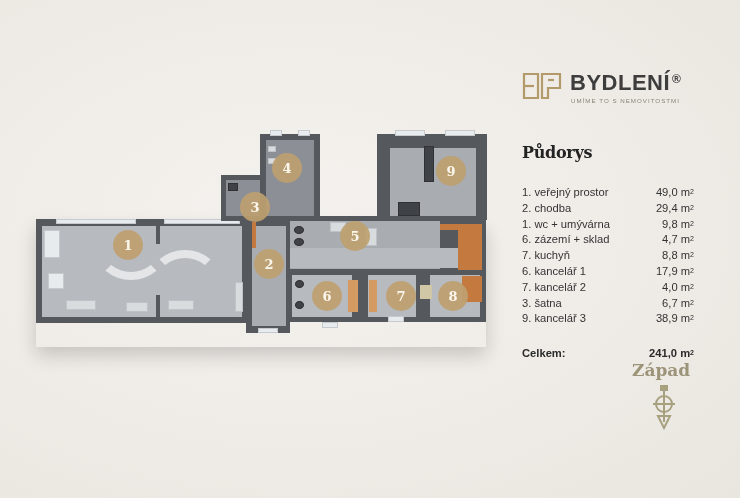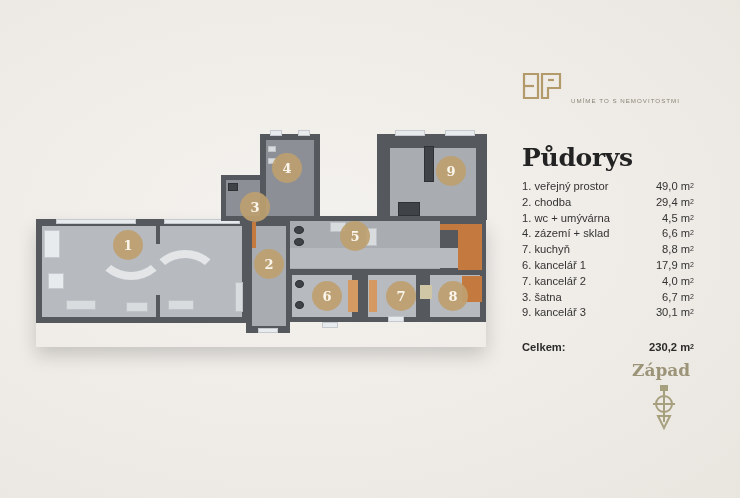--- a/index.html
+++ b/index.html
@@ -29,21 +29,21 @@
   }
   .curve { position: absolute; border: 8px solid #e4e6e8; border-radius: 50%; }
 
   .logo { position: absolute; left: 522px; top: 68px; width: 180px; height: 42px; }
   .logo-mark { position: absolute; left: 0; top: 2px; width: 40px; height: 32px; }
   .logo-name { position: absolute; left: 48px; top: 2px; font-family: "Liberation Sans", sans-serif; font-weight: bold; font-size: 22px; letter-spacing: 0.5px; color: #3d3d3d; }
   .logo-reg { font-size: 12px; vertical-align: top; position: relative; top: 2px; margin-left: 2px; }
   .logo-tag { position: absolute; left: 49px; top: 29px; font-size: 6.2px; letter-spacing: 1px; color: #8a8578; font-family: "Liberation Sans", sans-serif; }
 
   .legend { position: absolute; left: 522px; top: 143px; width: 172px; }
-  .legend-title { font-family: "DejaVu Serif", serif; font-weight: bold; font-size: 25px; color: #232323; letter-spacing: -0.3px; margin-bottom: 7px; }
+  .legend-title { font-family: "DejaVu Serif", serif; font-weight: bold; font-size: 16px; color: #232323; letter-spacing: -0.3px; margin-bottom: 23px; }
   .legend-row { display: flex; justify-content: space-between; font-family: "Liberation Sans", sans-serif; font-size: 11.2px; color: #333; height: 15.8px; line-height: 15.8px; text-align: right; }
   .legend-row sup { font-size: 7px; vertical-align: top; position: relative; top: -1px; }
   .legend-total { margin-top: 19px; font-weight: bold; color: #2a2a2a; }
 
   .compass { position: absolute; left: 632px; top: 360px; width: 70px; }
   .compass-label { font-family: "DejaVu Serif", serif; font-weight: bold; font-size: 17px; color: #9c9478; text-align: left; }
   .compass-icon { position: absolute; left: 18px; top: 24px; width: 28px; height: 48px; }
 </style>
 </head>
 <body>
@@ -124,66 +124,67 @@
 
 <div class="logo">
   <svg class="logo-mark" viewBox="0 0 40 32">
     <g fill="none" stroke="#b39a6b" stroke-width="2.2">
       <path d="M2 4 H16 V28 H2 Z"></path>
       <path d="M2 16 H12"></path>
       <path d="M20 4 H38 V18 H26 V28 H20 Z"></path>
       <path d="M26 10 H32"></path>
     </g>
   </svg>
+  <div class="logo-name"><span>BYDLENÍ</span><span class="logo-reg">®</span></div>
   <div class="logo-tag">UMÍME TO S NEMOVITOSTMI</div>
 </div>
 
 <div class="legend">
   <div class="legend-title">Půdorys</div>
 
   <div class="legend-row">
       <span>1. veřejný prostor</span>
       <span><span>49,0</span> <span>m</span><sup>2</sup></span>
     </div>
   <div class="legend-row">
       <span>2. chodba</span>
       <span><span>29,4</span> <span>m</span><sup>2</sup></span>
     </div>
   <div class="legend-row">
       <span>1. wc + umývárna</span>
-      <span><span>4,5</span> <span>m</span><sup>2</sup></span>
+      <span><span>9,8</span> <span>m</span><sup>2</sup></span>
     </div>
   <div class="legend-row">
-      <span>4. zázemí + sklad</span>
-      <span><span>6,6</span> <span>m</span><sup>2</sup></span>
+      <span>6. zázemí + sklad</span>
+      <span><span>4,7</span> <span>m</span><sup>2</sup></span>
     </div>
   <div class="legend-row">
       <span>7. kuchyň</span>
       <span><span>8,8</span> <span>m</span><sup>2</sup></span>
     </div>
   <div class="legend-row">
       <span>6. kancelář 1</span>
       <span><span>17,9</span> <span>m</span><sup>2</sup></span>
     </div>
   <div class="legend-row">
       <span>7. kancelář 2</span>
       <span><span>4,0</span> <span>m</span><sup>2</sup></span>
     </div>
   <div class="legend-row">
       <span>3. šatna</span>
       <span><span>6,7</span> <span>m</span><sup>2</sup></span>
     </div>
   <div class="legend-row">
       <span>9. kancelář 3</span>
-      <span><span>30,1</span> <span>m</span><sup>2</sup></span>
+      <span><span>38,9</span> <span>m</span><sup>2</sup></span>
     </div>
 
   <div class="legend-row legend-total">
       <span>Celkem:</span>
-      <span><span>230,2</span> <span>m</span><sup>2</sup></span>
+      <span><span>241,0</span> <span>m</span><sup>2</sup></span>
     </div>
 </div>
 
 <div class="compass">
   <div class="compass-label">Západ</div>
   <svg class="compass-icon" viewBox="0 0 28 48">
     <g fill="none" stroke="#a7a07f" stroke-width="2">
       <line x1="14" y1="2" x2="14" y2="38"></line>
       <circle cx="14" cy="20" r="8"></circle>
       <line x1="3" y1="20" x2="25" y2="20"></line>

